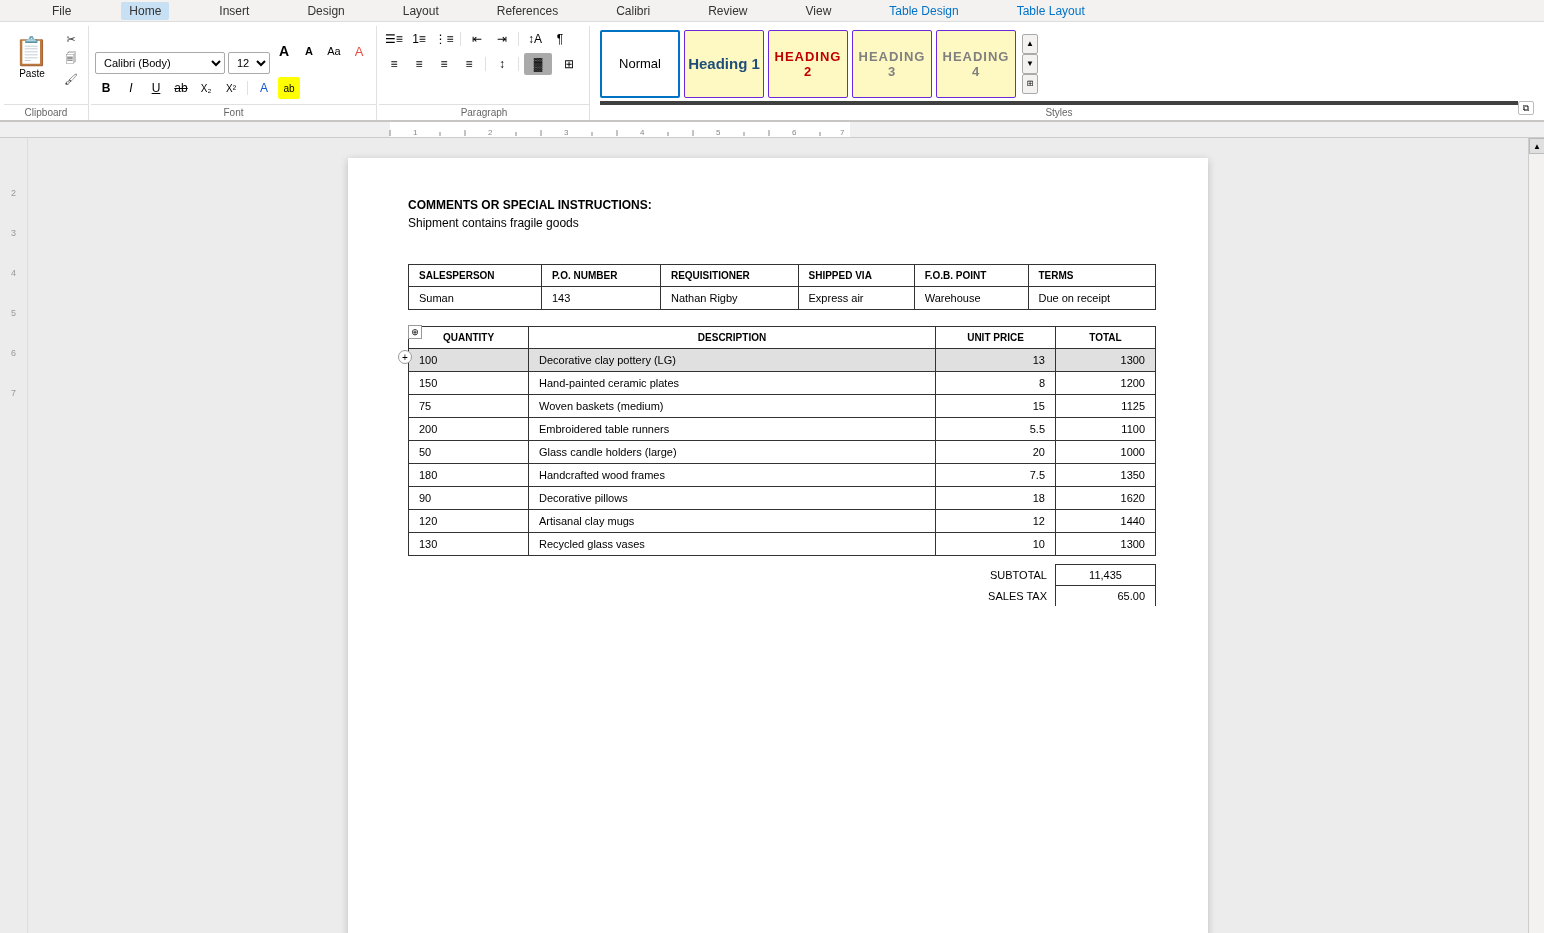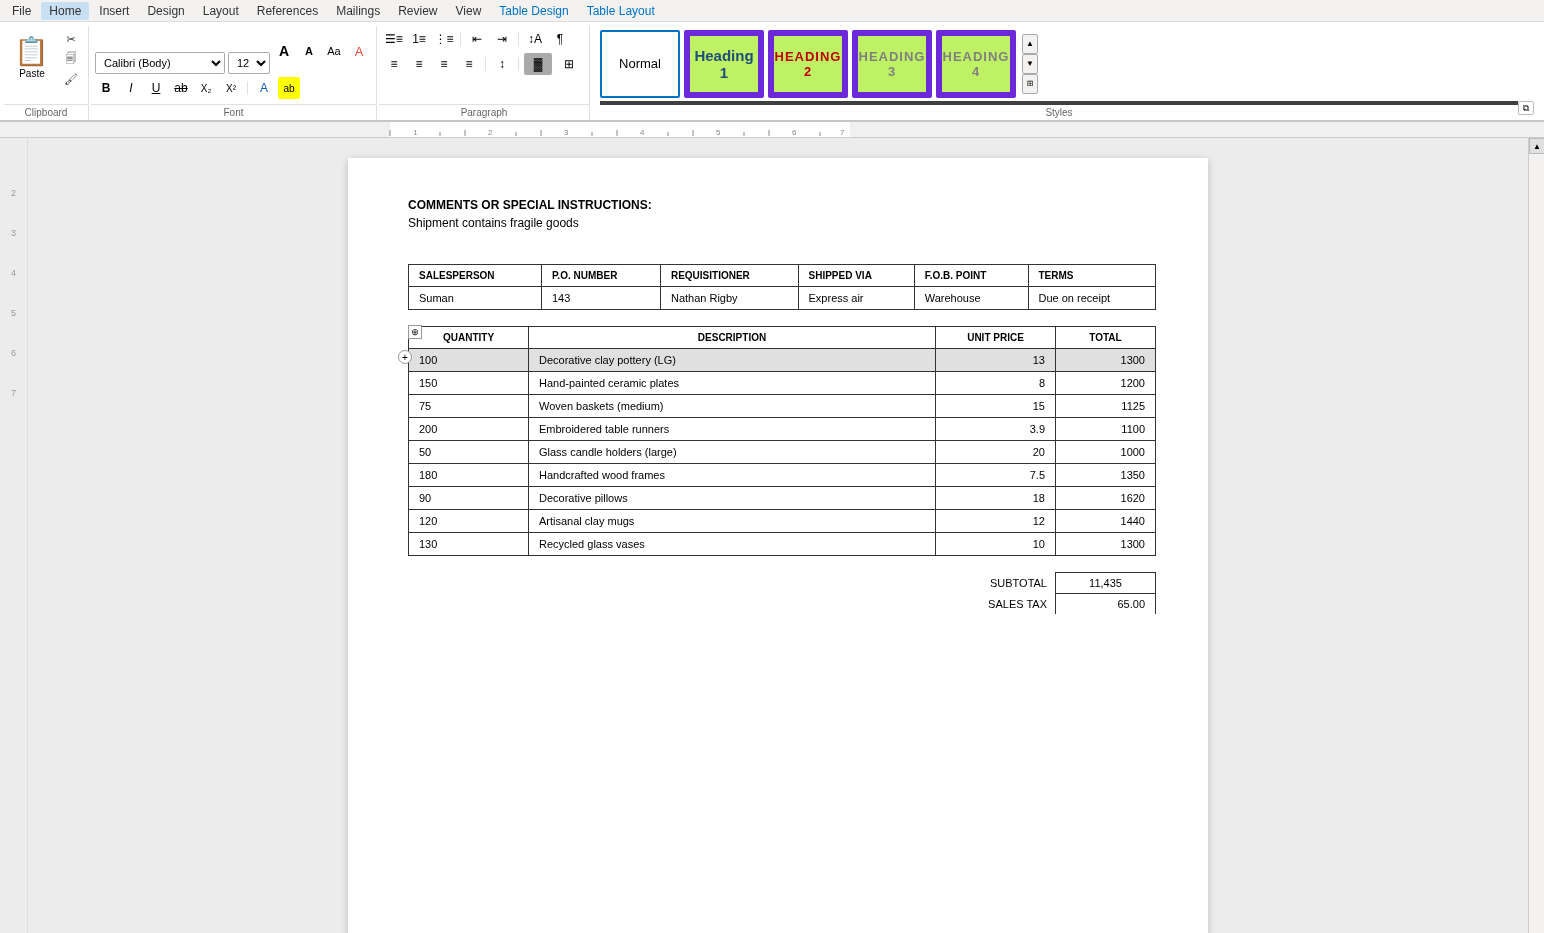--- a/index.html
+++ b/index.html
@@ -14,20 +14,21 @@
       padding: 0 4px;
       border-bottom: 1px solid #ddd;
       gap: 2px;
     }
     .menu-item {
       padding: 2px 8px;
       font-size: 12px;
       cursor: pointer;
       color: #333;
       border-radius: 2px;
+      margin-left: 40px;
     }
     .menu-item.active { background: #c7e0f4; }
     .menu-item.accent { color: #0072c6; font-weight: 500; }
 
     
     .ribbon {
       background: #f3f2f1;
       border-bottom: 1px solid #c8c6c4;
     }
     .ribbon-content {
@@ -180,25 +181,25 @@
       align-items: center;
       gap: 4px;
       flex: 1;
     }
     .style-box {
       display: flex;
       align-items: center;
       justify-content: center;
       width: 80px;
       height: 68px;
-      border: 6px solid #6d28d9;
+      border: 1px solid #6d28d9;
       border-radius: 2px;
       cursor: pointer;
       font-size: 13px;
-      background: #bef264;
+      background: #fef9c3;
       text-align: center;
     }
     .style-box.normal-style {
       border: 2px solid #0072c6;
       background: #fff;
     }
     .style-box.heading1 { color: #1f4e79; font-size: 15px; font-weight: bold; }
     .style-box.heading2 { color: #c00000; font-size: 13px; font-weight: bold; letter-spacing: 1px; }
     .style-box.heading3 { color: #808080; font-size: 13px; font-weight: bold; letter-spacing: 1px; }
     .style-box.heading4 { color: #808080; font-size: 13px; font-weight: bold; letter-spacing: 1px; }
@@ -413,21 +414,21 @@
 </head>
 <body>
 
 <div class="menu-bar">
   <span class="menu-item">File</span>
   <span class="menu-item active">Home</span>
   <span class="menu-item">Insert</span>
   <span class="menu-item">Design</span>
   <span class="menu-item">Layout</span>
   <span class="menu-item">References</span>
-  <span class="menu-item">Mailings</span>
+  <span class="menu-item">Calibri</span>
   <span class="menu-item">Review</span>
   <span class="menu-item">View</span>
   <span class="menu-item accent">Table Design</span>
   <span class="menu-item accent">Table Layout</span>
 </div>
 
 <div class="ribbon">
   <div class="ribbon-content">
 
     <div class="clipboard-group">
@@ -620,21 +621,21 @@
               </tr>
               <tr>
                 <td class="qty">75</td>
                 <td class="desc">Woven baskets (medium)</td>
                 <td class="price">15</td>
                 <td class="total">1125</td>
               </tr>
               <tr>
                 <td class="qty">200</td>
                 <td class="desc">Embroidered table runners</td>
-                <td class="price">3.9</td>
+                <td class="price">5.5</td>
                 <td class="total">1100</td>
               </tr>
               <tr>
                 <td class="qty">50</td>
                 <td class="desc">Glass candle holders (large)</td>
                 <td class="price">20</td>
                 <td class="total">1000</td>
               </tr>
               <tr>
                 <td class="qty">180</td>
@@ -656,21 +657,21 @@
               </tr>
               <tr>
                 <td class="qty">130</td>
                 <td class="desc">Recycled glass vases</td>
                 <td class="price">10</td>
                 <td class="total">1300</td>
               </tr>
             </tbody>
         </table>
 
-        <table class="totals-section" style="margin-top:16px;">
+        <table class="totals-section" style="margin-top:8px;">
           <tbody>
               <tr>
             <td style="border:none; width:120px;"></td>
             <td style="border:none;"></td>
             <td class="totals-label" style="text-align:right; padding-right:8px; width:120px;">SUBTOTAL</td>
             <td class="totals-value" style="text-align:center; width:100px; border-right:1px solid #333; border-left:1px solid #333; border-top:1px solid #333;">11,435</td>
           </tr>
           <tr>
             <td style="border:none;"></td>
             <td style="border:none;"></td>

